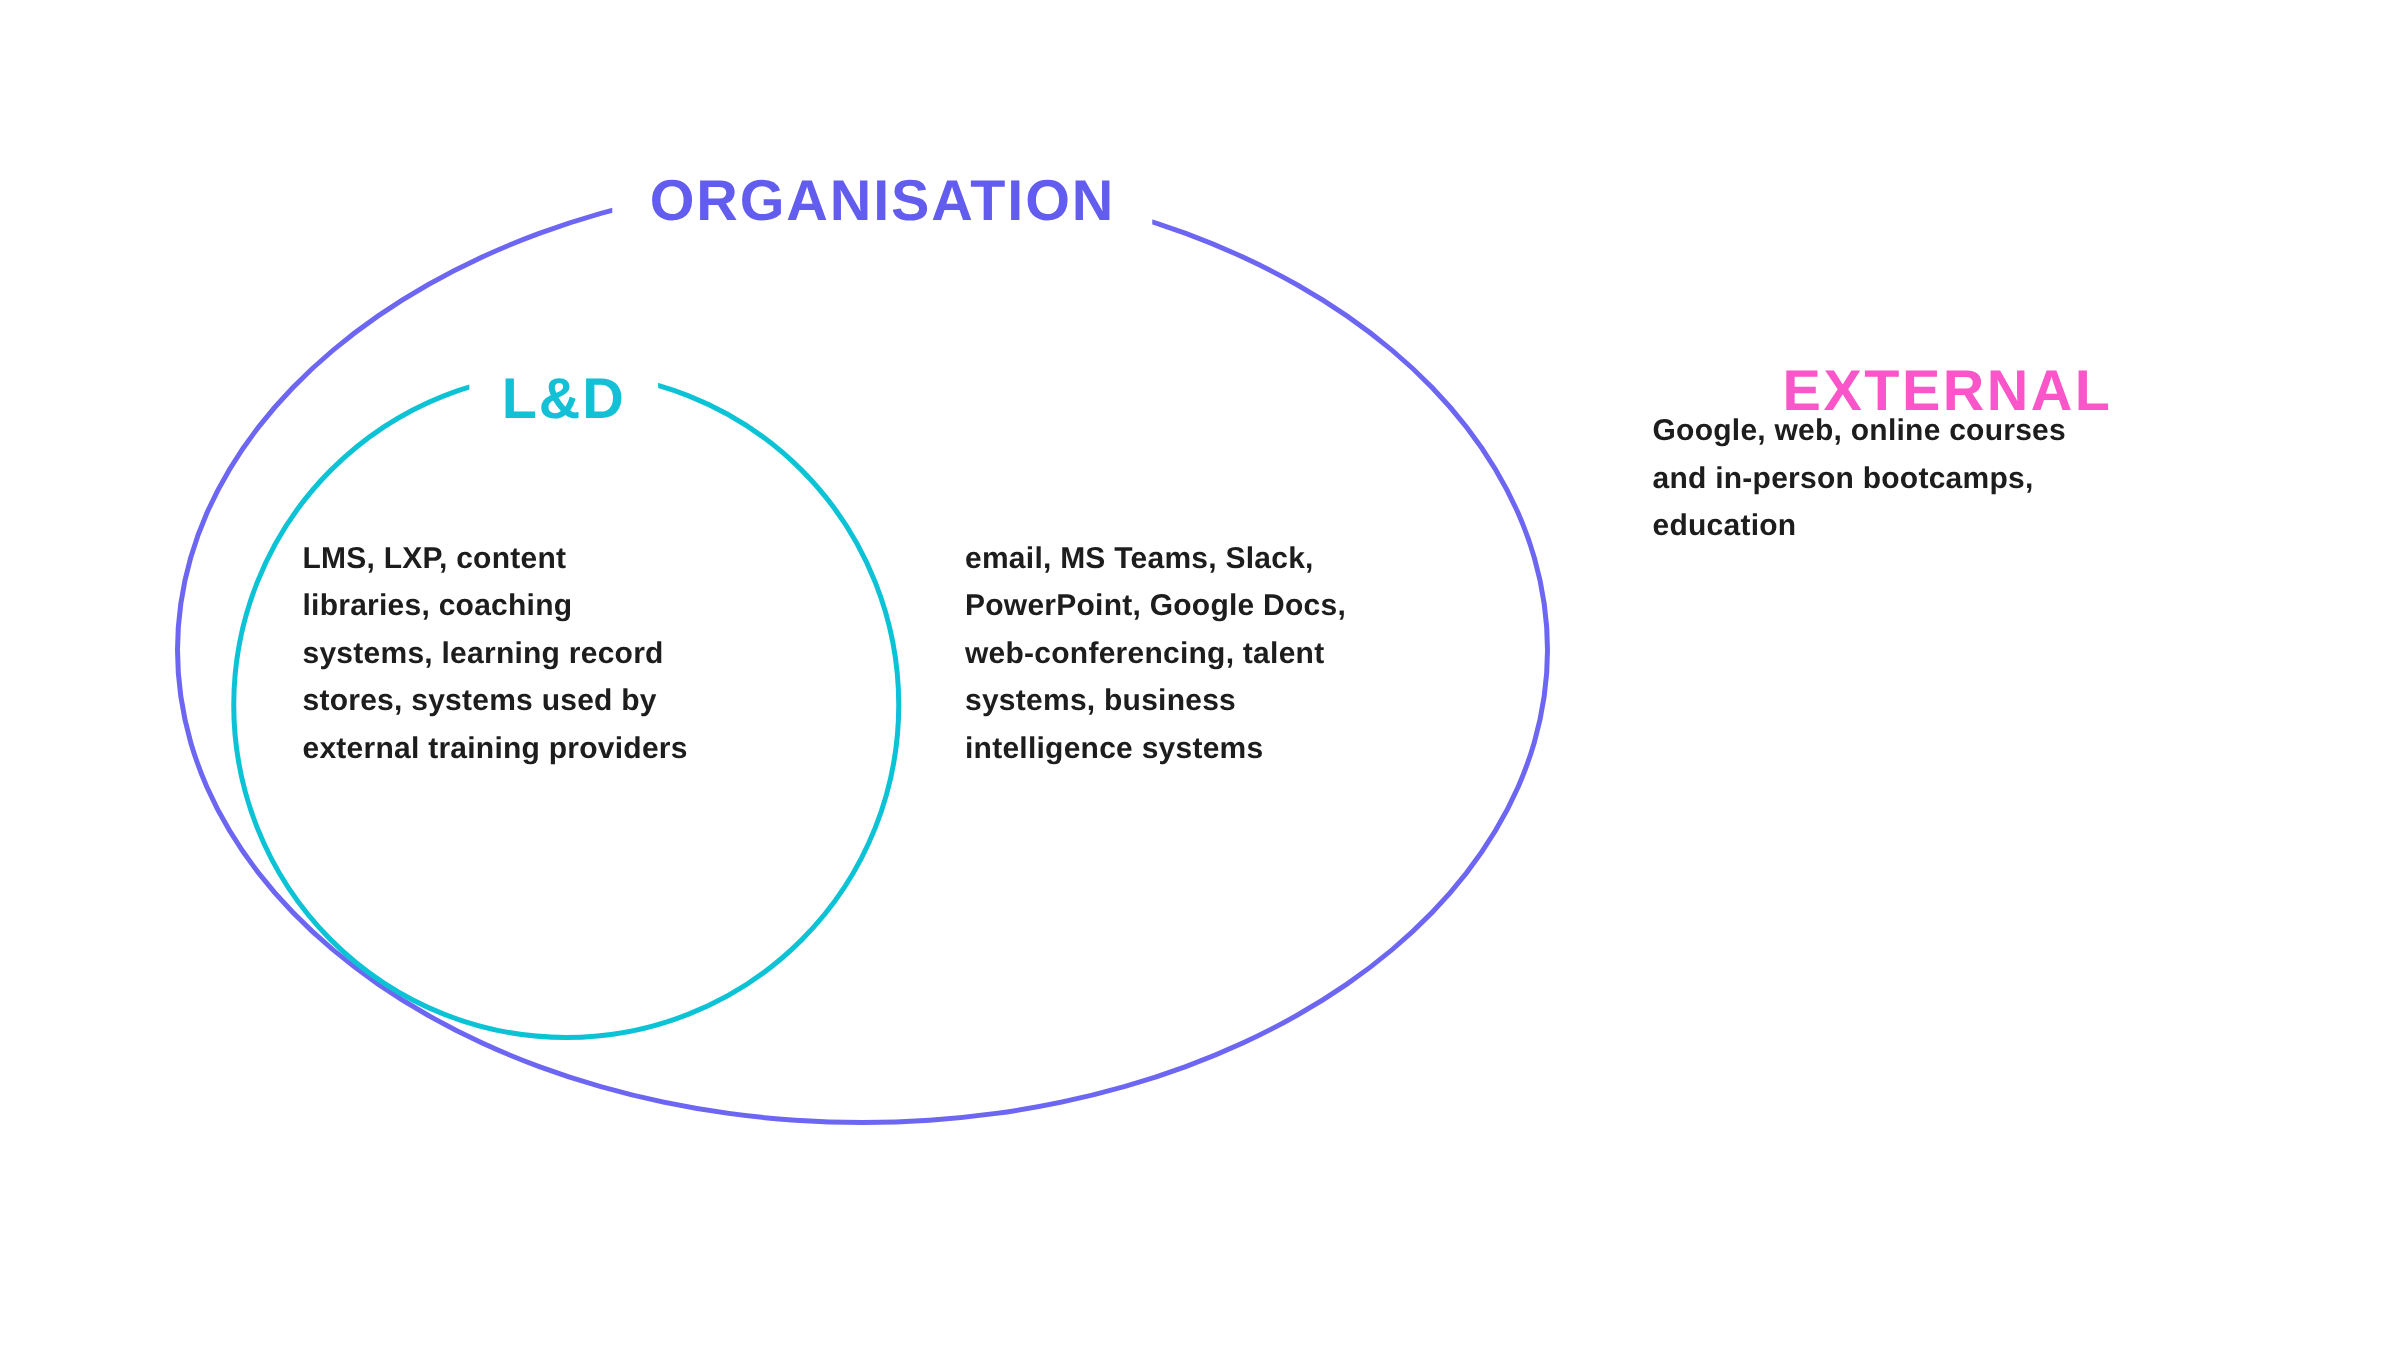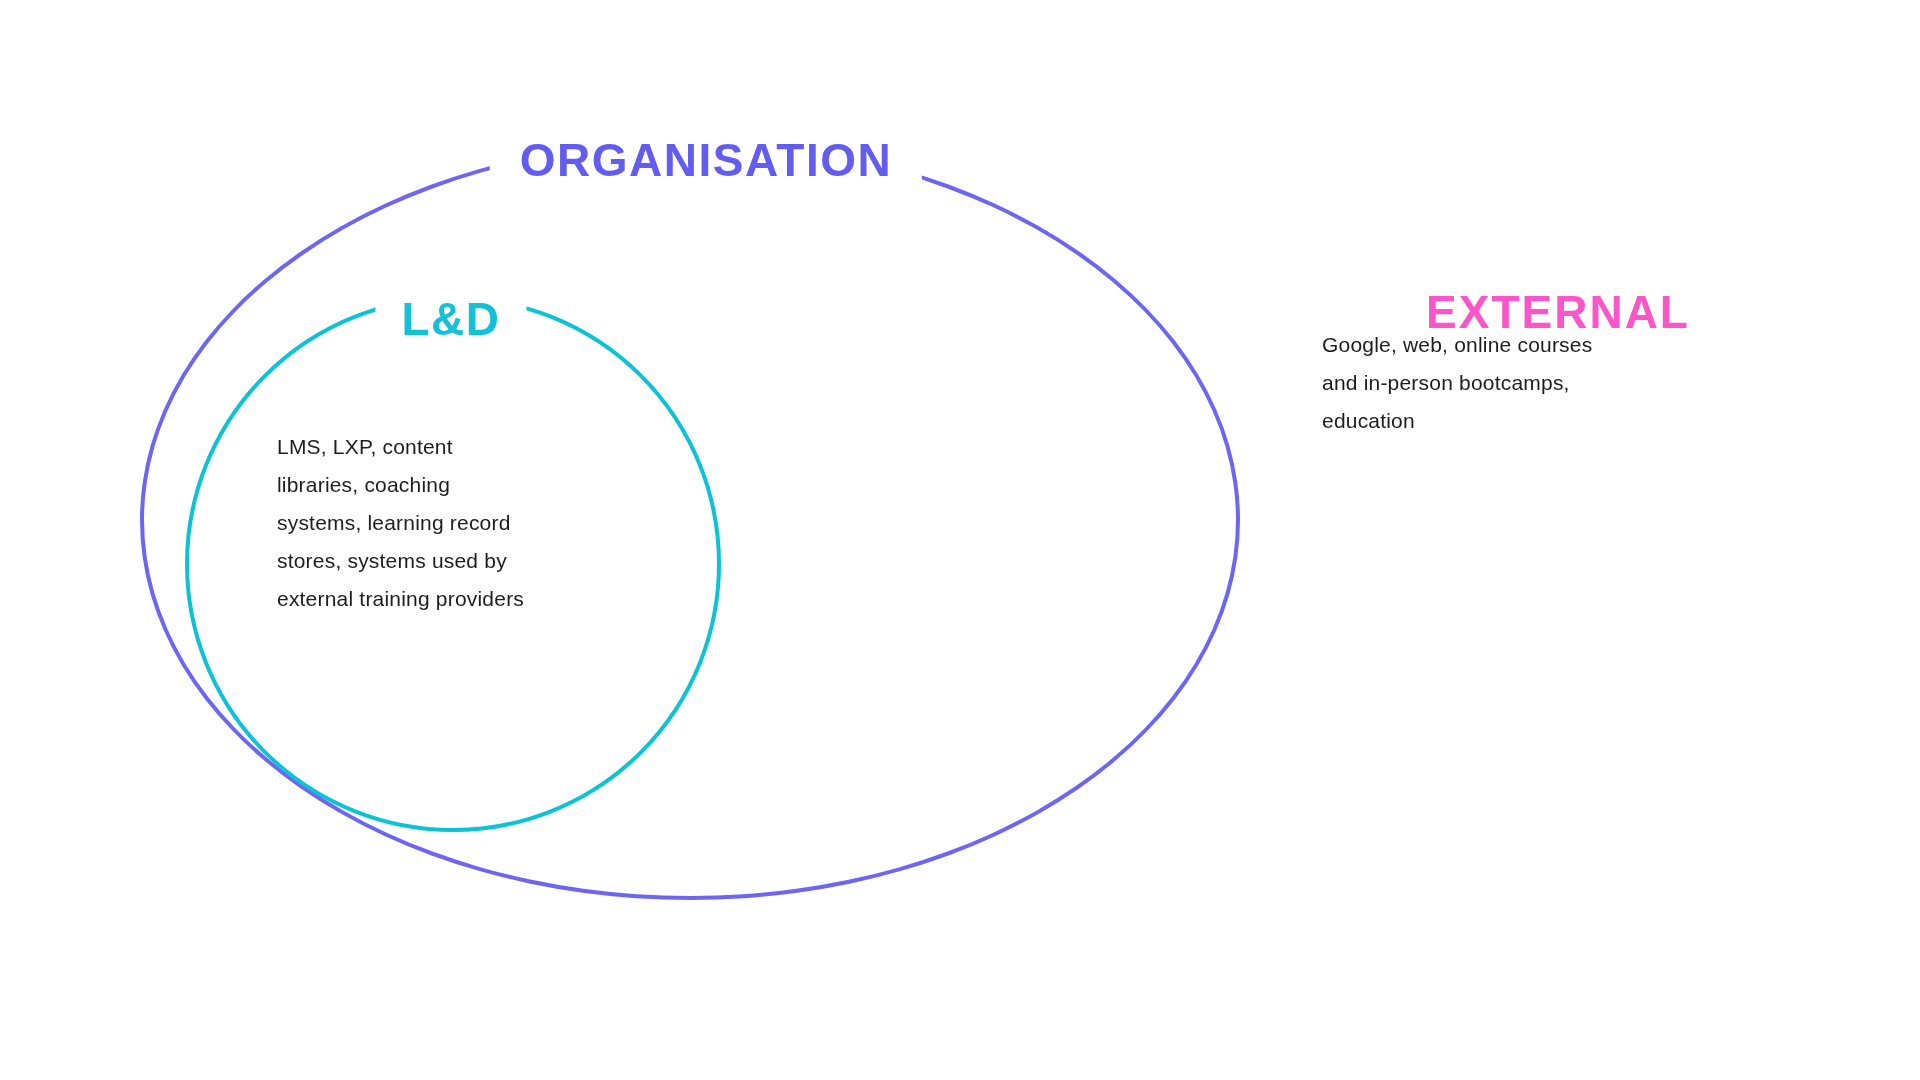--- a/index.html
+++ b/index.html
@@ -67,31 +67,30 @@
     left: 1558px;
     top: 288px;
     color: var(--external-text, #fa55c9);
     letter-spacing: 2px;
     padding: 0;
     margin-top: 24px;
   }
   
   .body-text {
     position: absolute;
-    font-size: 21px;
+    font-size: 24px;
     line-height: 38px;
-    font-weight: 400;
+    font-weight: 700;
     color: var(--body-text, #1d1d1d);
     white-space: pre-line;
     letter-spacing: 0.2px;
   }
   .ld-systems-text {
     left: 242px;
     top: 428px;
-    margin-left: 35px;
   }
   .org-systems-text {
     left: 772px;
     top: 428px;
   }
   .external-description {
     left: 1322px;
     top: 326px;
   }
 </style>
@@ -109,18 +108,23 @@
   <div class="ring-label ld-label">L&amp;D</div>
 
   <div class="ring-label external-label">EXTERNAL</div>
 
   <div class="body-text ld-systems-text">LMS, LXP, content
 libraries, coaching
 systems, learning record
 stores, systems used by
 external training providers</div>
 
+  <div class="body-text org-systems-text">email, MS Teams, Slack,
+PowerPoint, Google Docs,
+web-conferencing, talent
+systems, business
+intelligence systems</div>
 
   <div class="body-text external-description">Google, web, online courses
 and in-person bootcamps,
 education</div>
 
 </div>
 
 </body></html>

